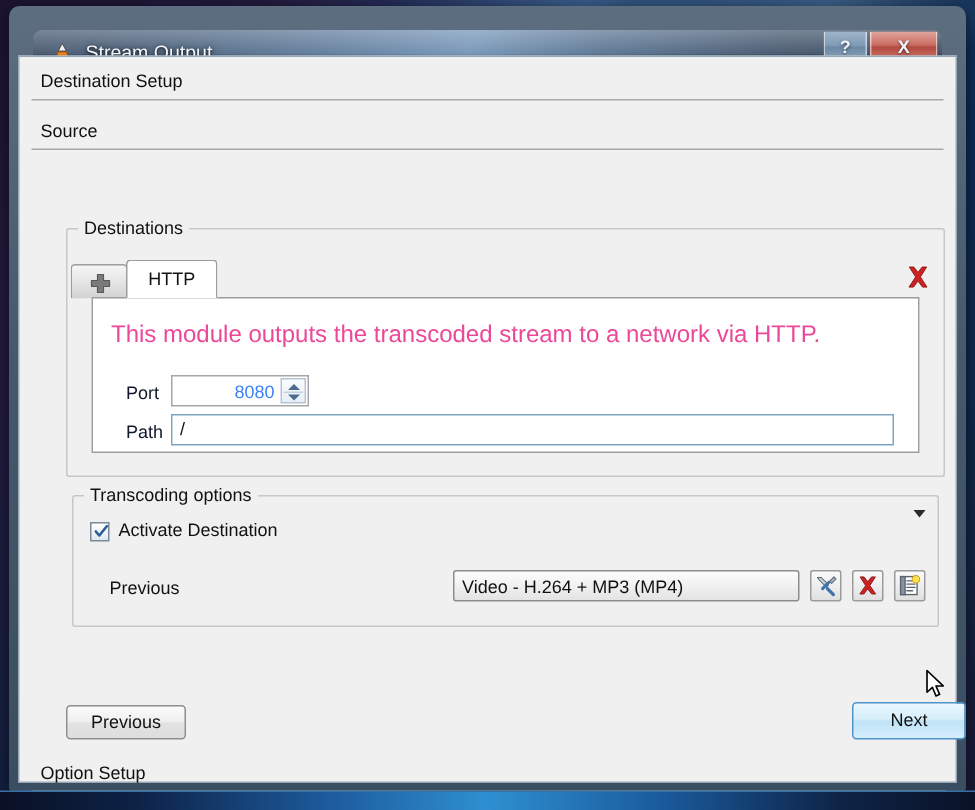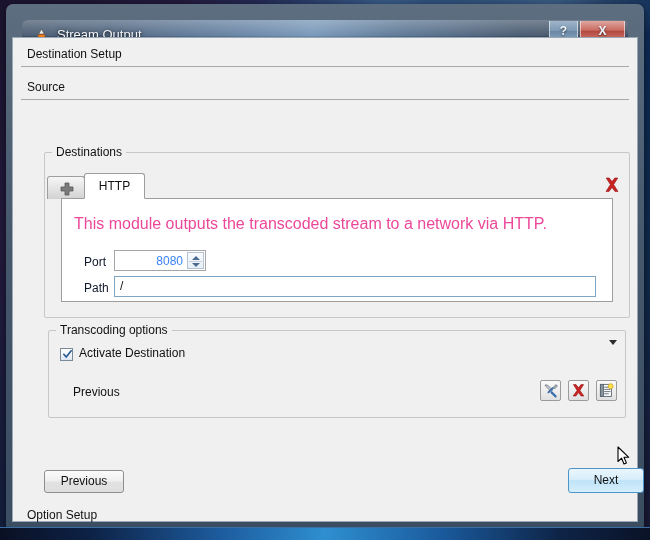--- a/index.html
+++ b/index.html
@@ -490,20 +490,21 @@
         <div id="chk-wrap">
           <div id="chk-box">
             <svg id="chk-mark" viewBox="0 0 9 9">
               <path d="M0.8,4.3 L3.2,7 L8.2,0.8" fill="none" stroke="#2c5d93" stroke-width="1.7" stroke-linecap="round" stroke-linejoin="round"></path>
             </svg>
           </div>
           <div id="chk-label">Activate Destination</div>
         </div>
 
         <div id="lbl-profile">Previous</div>
+        <div id="profile-combo">Video - H.264 + MP3 (MP4)</div>
         <div id="combo-caret"></div>
 
         <div class="toolbtn" id="btn-edit-profile">
           <svg width="15" height="15" viewBox="0 0 15 15">
             <path d="M2,2 L4.5,2 L9.5,7 L8,8.5 L3,3.5 Z" fill="#c9cdd2" stroke="#5a6470" stroke-width="0.7" stroke-linejoin="round"></path>
             <path d="M8.6,9.4 L12.6,13.4" stroke="#3f72ad" stroke-width="2.2" stroke-linecap="round"></path>
             <path d="M13,1.6 L10,4.6 L11.4,6 L14.4,3 Z" fill="#aab2bb" stroke="#5a6470" stroke-width="0.7" stroke-linejoin="round"></path>
             <path d="M9.6,5.2 L5.4,9.4" stroke="#3f72ad" stroke-width="2.0" stroke-linecap="round"></path>
           </svg>
         </div>

